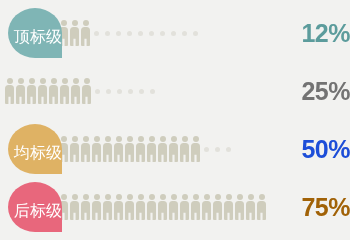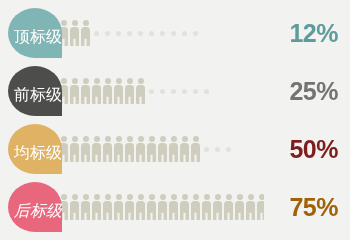--- a/index.html
+++ b/index.html
@@ -92,21 +92,21 @@
     top: 12px;
     width: 5px;
     height: 5px;
     border-radius: 50%;
     background: #e2e1db;
   }
   
   .percent {
     flex: 0 0 74px;
     text-align: right;
-    padding-right: 12px;
+    padding-right: 0;
     font-size: 25px;
     font-weight: bold;
     letter-spacing: -0.5px;
   }
 </style>
 </head>
 <body>
 
 <div id="chart">
     <div class="row">
@@ -124,23 +124,20 @@
         <span class="unit dot"></span>
         <span class="unit dot"></span>
         <span class="unit dot"></span>
         <span class="unit dot"></span>
         <span class="unit dot"></span>
         <span class="unit dot"></span>
       </div>
       <div class="percent" style="color: rgb(92, 156, 156);">12%</div>
     </div>
     <div class="row">
-      <div class="badge" style="background: rgb(77, 77, 75);">
-        <span class="badge-label">前标级</span>
-      </div>
       <div class="units">
         <span class="unit person"></span>
         <span class="unit person"></span>
         <span class="unit person"></span>
         <span class="unit person"></span>
         <span class="unit person"></span>
         <span class="unit person"></span>
         <span class="unit person"></span>
         <span class="unit person"></span>
         <span class="unit dot"></span>
@@ -167,24 +164,24 @@
         <span class="unit person"></span>
         <span class="unit person"></span>
         <span class="unit person"></span>
         <span class="unit person"></span>
         <span class="unit person"></span>
         <span class="unit person"></span>
         <span class="unit dot"></span>
         <span class="unit dot"></span>
         <span class="unit dot"></span>
       </div>
-      <div class="percent" style="color: #7f1d1d;">50%</div>
-    </div>
-    <div class="row">
-      <div class="badge" style="background: rgb(232, 103, 124); font-style: italic;">
+      <div class="percent" style="color: #1d4ed8;">50%</div>
+    </div>
+    <div class="row">
+      <div class="badge" style="background: rgb(232, 103, 124);">
         <span class="badge-label">后标级</span>
       </div>
       <div class="units">
         <span class="unit person"></span>
         <span class="unit person"></span>
         <span class="unit person"></span>
         <span class="unit person"></span>
         <span class="unit person"></span>
         <span class="unit person"></span>
         <span class="unit person"></span>

